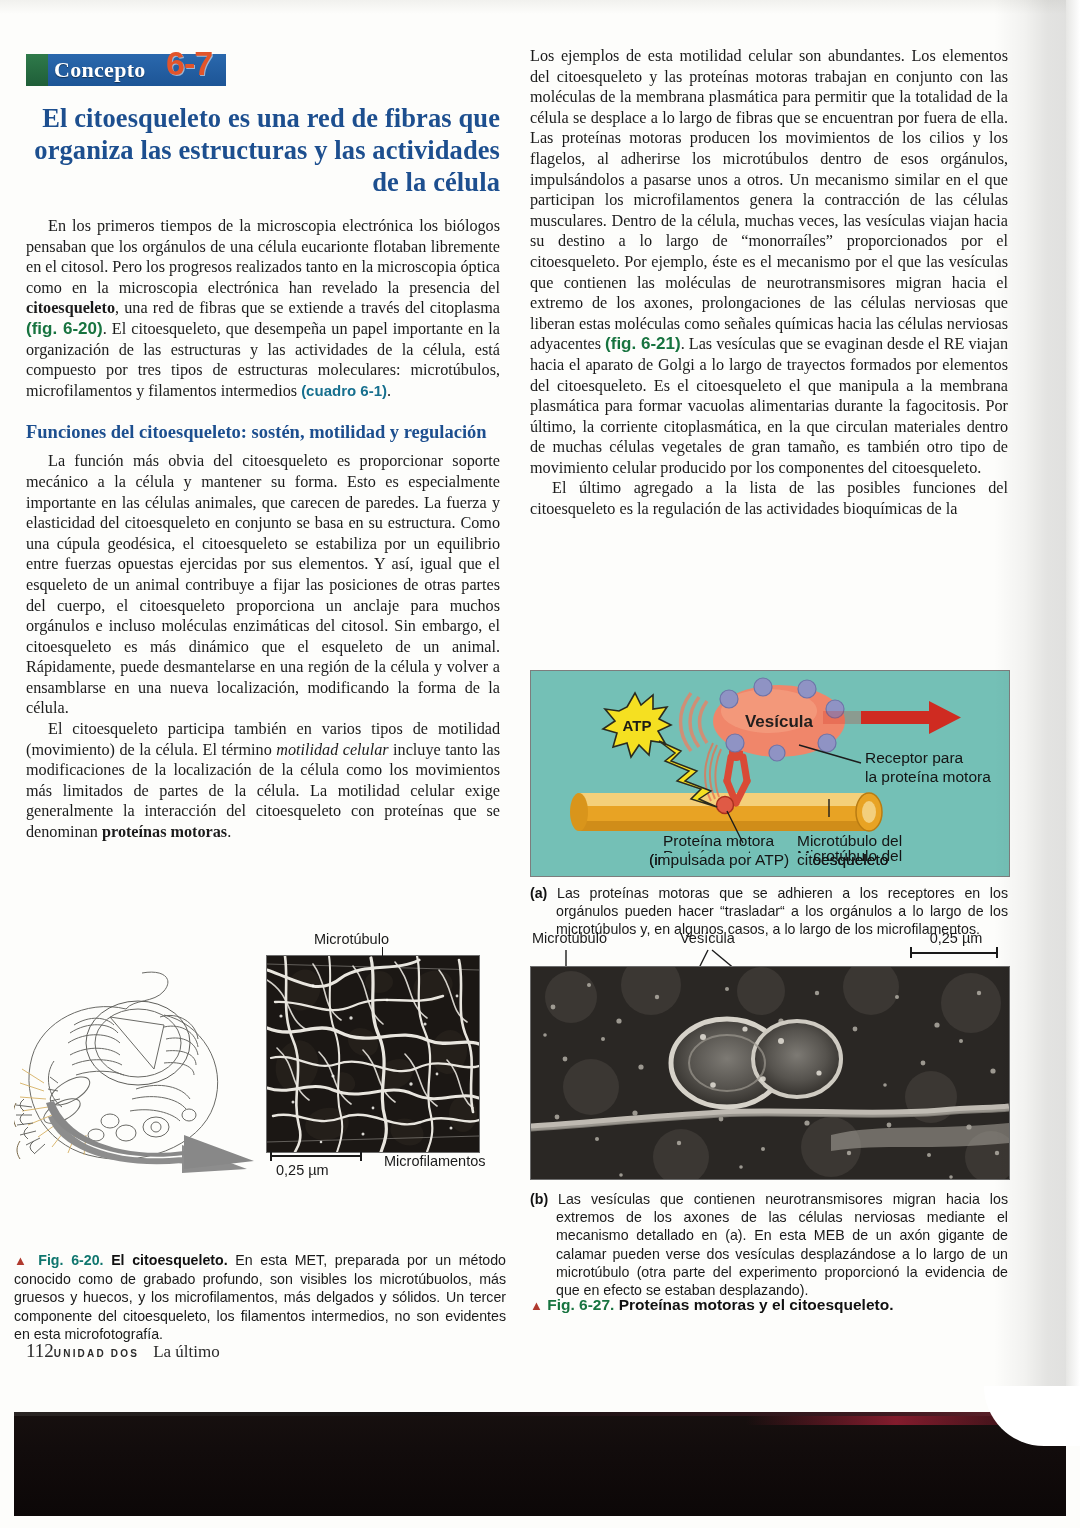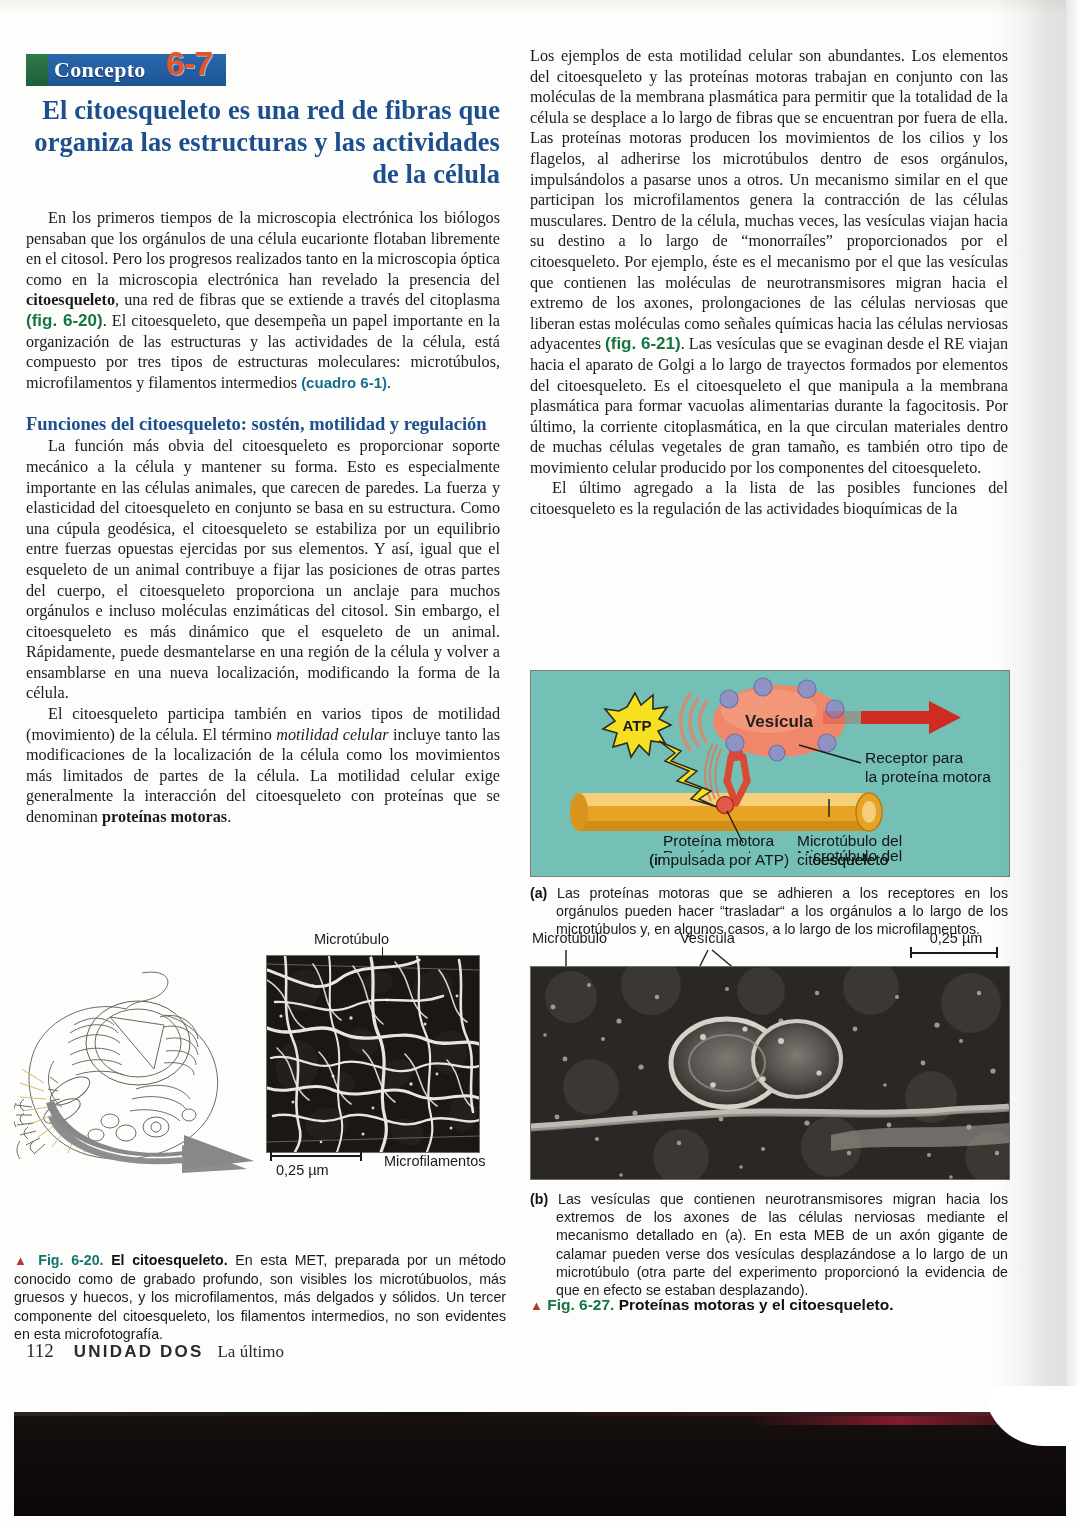--- a/index.html
+++ b/index.html
@@ -24,37 +24,37 @@
   .scanbar .redstreak{position:absolute;right:20px;top:4px;width:300px;height:9px;
         background:linear-gradient(to right,rgba(120,25,40,0),rgba(150,30,50,.85),rgba(120,25,40,.2));}
   .scancorner{position:absolute;right:0;top:1386px;width:96px;height:60px;
         background:#ffffff;border-bottom-left-radius:70px;}
 
   
   .col-left{position:absolute;left:26px;top:46px;width:474px;}
   .col-right{position:absolute;left:530px;top:46px;width:478px;}
 
   
-  .badge-wrap{position:relative;height:40px;margin-bottom:8px;width:210px;}
+  .badge-wrap{position:relative;height:40px;margin-bottom:16px;width:210px;}
   .badge{position:absolute;left:0;top:8px;width:200px;height:32px;
          background:linear-gradient(to bottom,#2a68ad,#1d5596);}
   .badge-green{position:absolute;left:0;top:8px;width:22px;height:32px;
          background:linear-gradient(to bottom,#2f7a4a,#1f5e38);}
   .badge-label{position:absolute;left:28px;top:11px;font-family:"Liberation Serif",serif;
          font-weight:bold;font-size:22px;color:#ffffff;letter-spacing:.3px;
          text-shadow:0 1px 1px rgba(0,0,0,.45);}
   .badge-num{position:absolute;left:140px;top:-2px;font-family:"Liberation Sans",sans-serif;
          font-weight:bold;font-size:34px;color:#e2542a;letter-spacing:-1px;
          text-shadow:1px 1px 0 rgba(255,255,255,.55);}
 
   h1.concept-title{font-family:"Liberation Serif",serif;font-weight:bold;
          font-size:26.5px;line-height:32px;color:#1d4f8f;margin:0 0 18px 0;
          letter-spacing:.1px;text-align:right;}
   h2.sub-head{font-family:"Liberation Serif",serif;font-weight:bold;font-size:18.5px;
-         line-height:23px;color:#1d4f8f;margin:20px 0 0 0;}
+         line-height:23px;color:#1d4f8f;margin:20px 0 7px 0;}
 
   p.body{font-family:"Liberation Serif",serif;font-size:16.2px;line-height:20.6px;
          color:#1b1b1b;margin:0;text-align:justify;text-indent:22px;
          -webkit-hyphens:auto;hyphens:auto;}
   p.body.cont{text-indent:22px;}
   .b{font-weight:bold;}
   .i{font-style:italic;}
   .figref{font-family:"Liberation Sans",sans-serif;font-weight:bold;color:#17733f;font-size:17px;}
   .tabref{font-family:"Liberation Sans",sans-serif;font-weight:bold;color:#166f8e;font-size:15px;}
 
@@ -82,22 +82,22 @@
 
   .caption{font-family:"Liberation Sans",sans-serif;font-size:14.2px;line-height:18.2px;
             color:#1a1a1a;text-align:justify;margin:0;}
   .cap-tri{color:#b03a2e;font-size:13px;}
   .cap-fig{font-weight:bold;color:#0f766e;}
   .cap-bold{font-weight:bold;color:#111;}
 
   .folio{position:absolute;left:26px;top:1340px;font-family:"Liberation Serif",serif;
          font-size:18px;color:#2b2b2b;}
   .folio .num{font-size:19px;}
-  .folio .unit{font-family:"Liberation Sans",sans-serif;font-size:17px;font-weight:bold;
-         letter-spacing:2.2px;margin-left:20px;text-transform:uppercase;}
+  .folio .unit{font-family:"Liberation Sans",sans-serif;font-size:10px;font-weight:bold;
+         letter-spacing:2.2px;text-transform:uppercase;}
   .folio .sect{font-family:"Liberation Serif",serif;font-size:17px;margin-left:14px;}
 
   
   .fig621a{position:absolute;left:530px;top:670px;width:478px;height:205px;
            border:1px solid #7d7d7d;background:#74c0b6;overflow:hidden;}
   .cap-a{position:absolute;left:530px;top:884px;width:478px;}
   .cap-a .hang{display:block;padding-left:26px;text-indent:-26px;}
 
   .fig621b-labels{position:absolute;left:530px;top:930px;width:478px;height:38px;}
   .fig621b{position:absolute;left:530px;top:966px;width:478px;height:212px;

